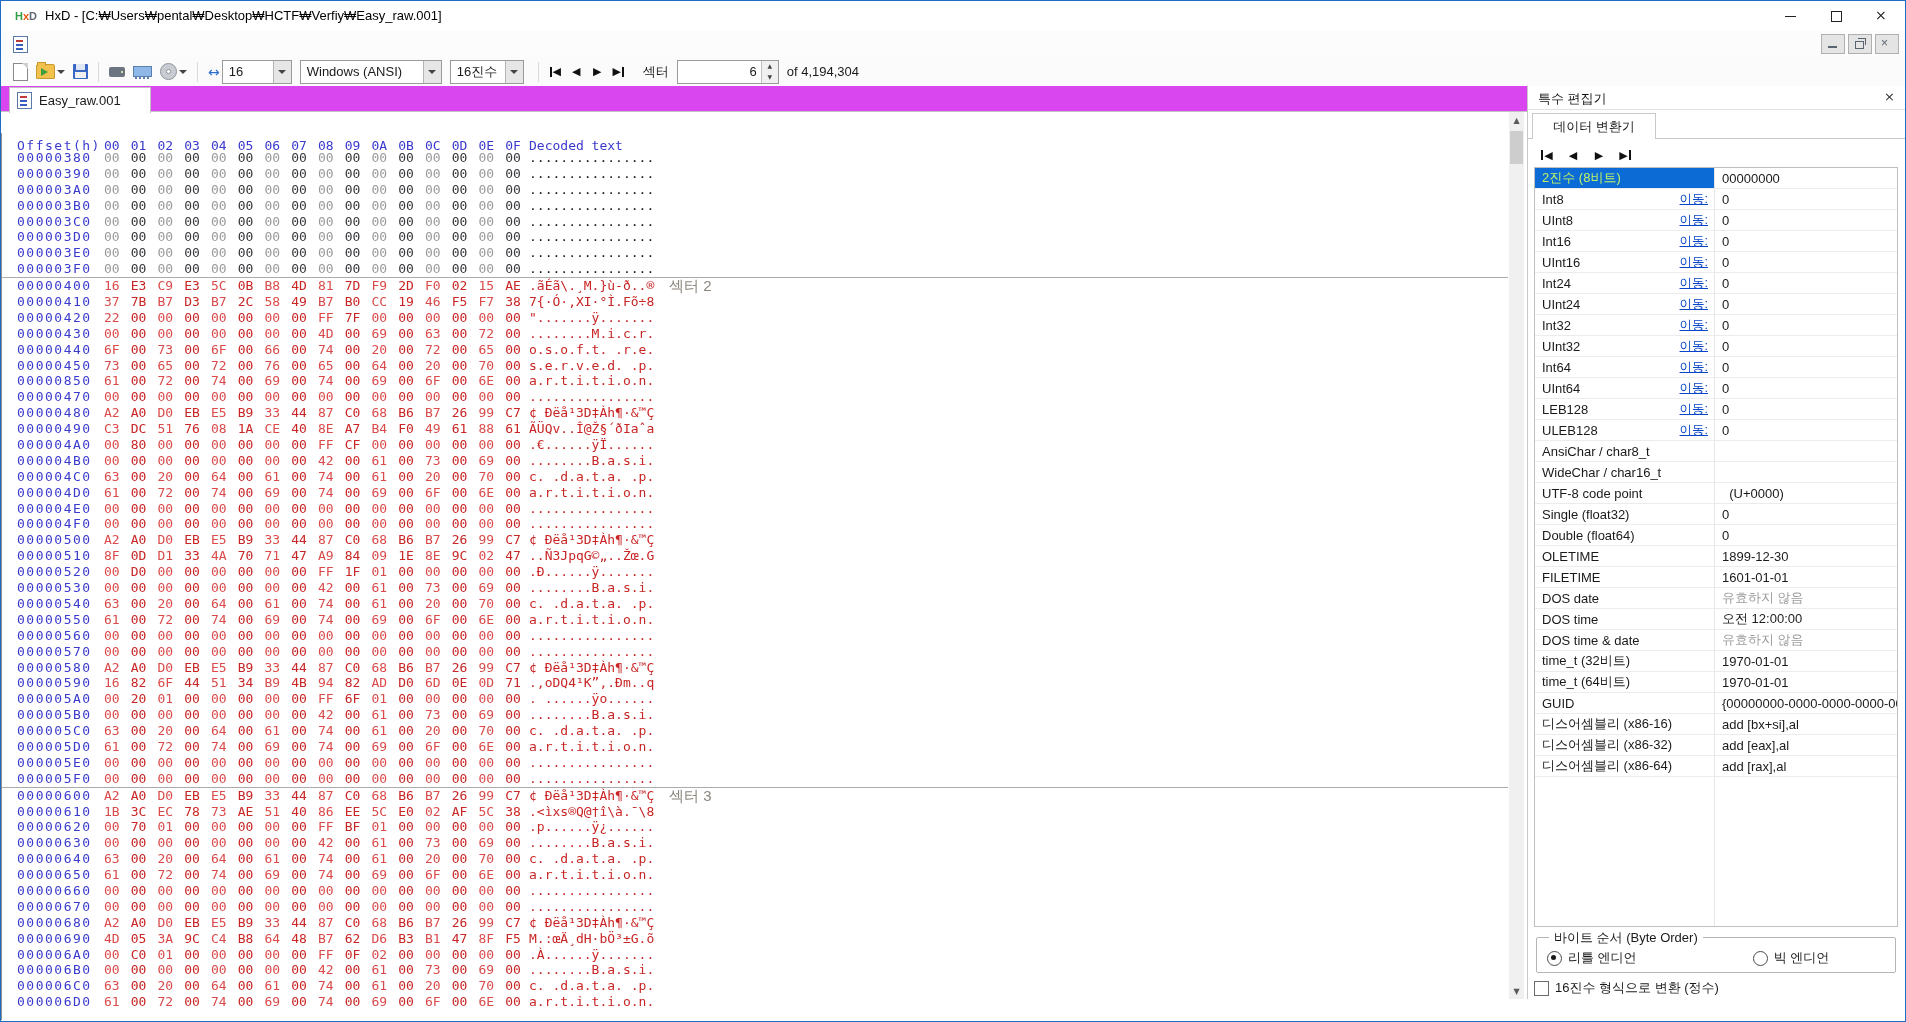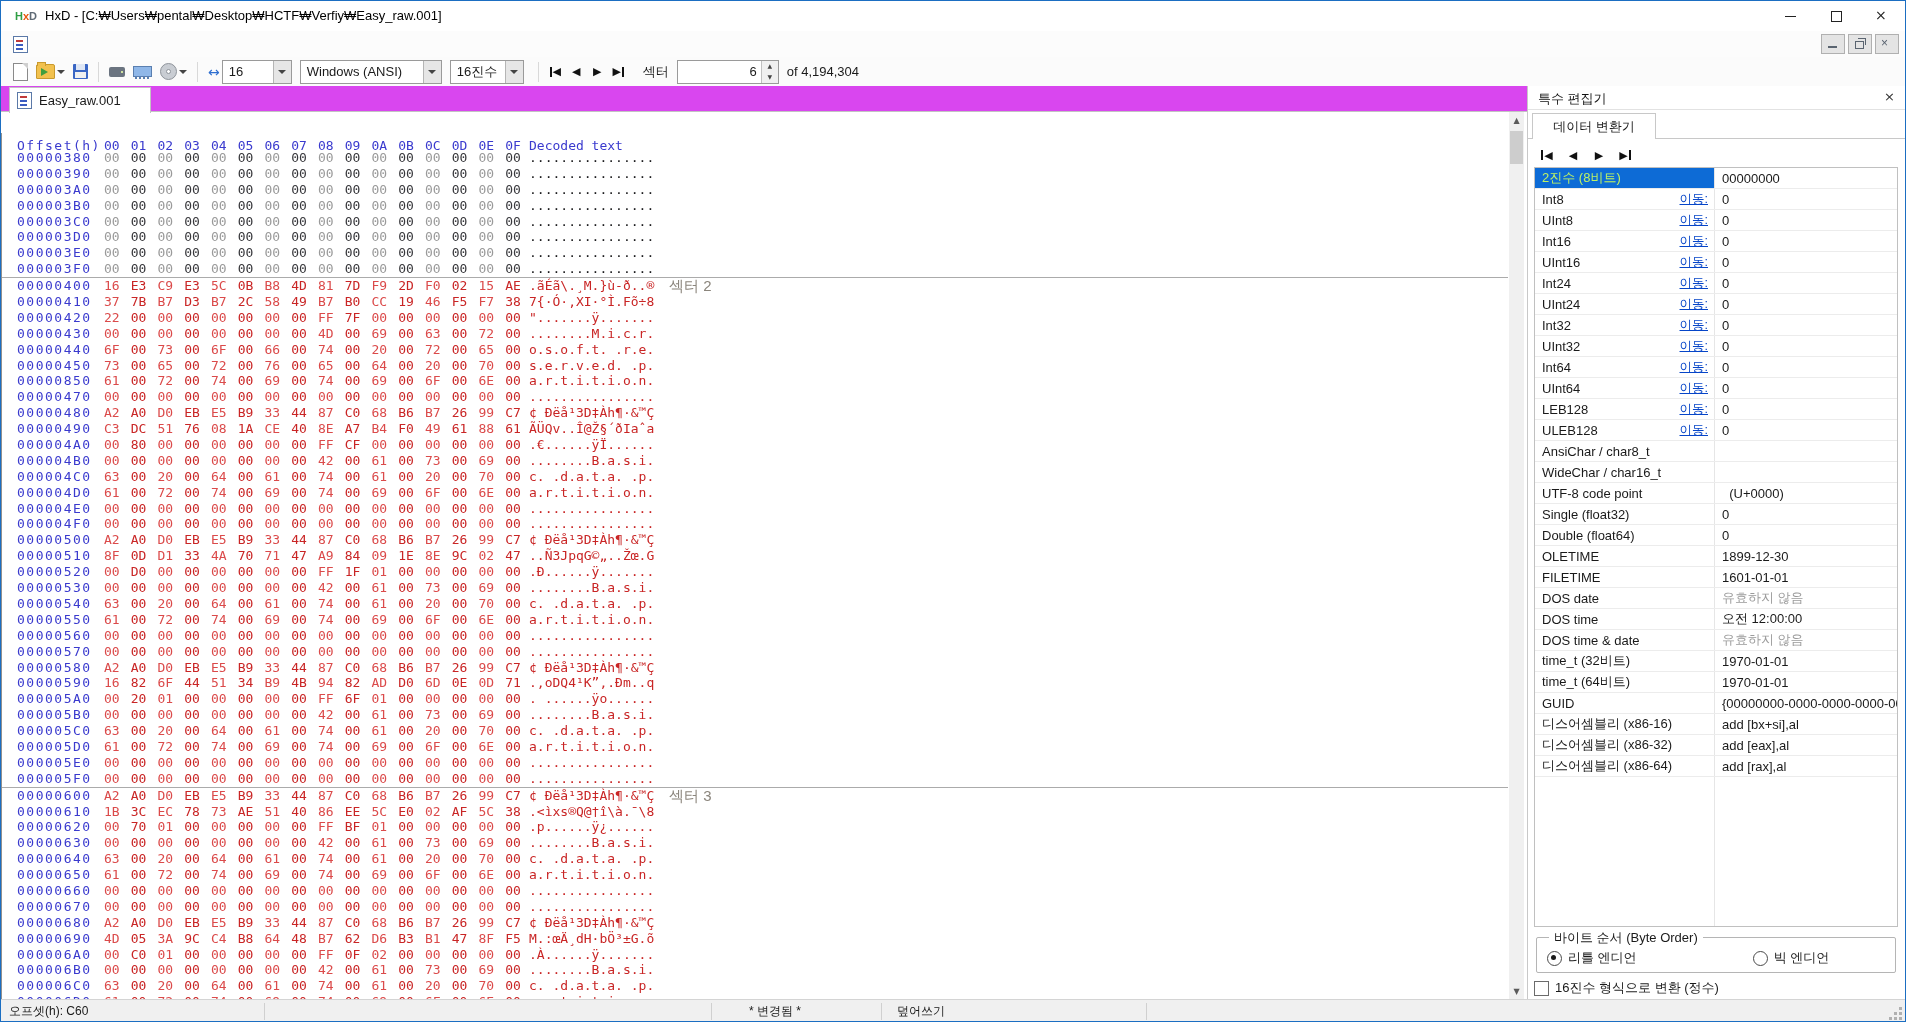--- a/index.html
+++ b/index.html
@@ -832,24 +832,14 @@
         <span class="radio radio2"></span>
         <span class="rlabel">빅 엔디언</span>
       </div>
     </div>
     <div class="checkrow">
       <span class="checkbox"></span>
       <span class="clabel">16진수 형식으로 변환 (정수)</span>
     </div>
   </div>
 
-  <div class="statusbar">
-    <div class="sseg" style="left:8px">오프셋(h): C60</div>
-    <div class="ssep" style="left:263px"></div>
-    <div class="ssep" style="left:710px"></div>
-    <div class="sseg" style="left:748px">* 변경됨 *</div>
-    <div class="ssep" style="left:880px"></div>
-    <div class="sseg" style="left:896px">덮어쓰기</div>
-    <div class="ssep" style="left:1145px"></div>
-    <div class="grip"></div>
-  </div>
 
 </div>
 
 </body></html>

